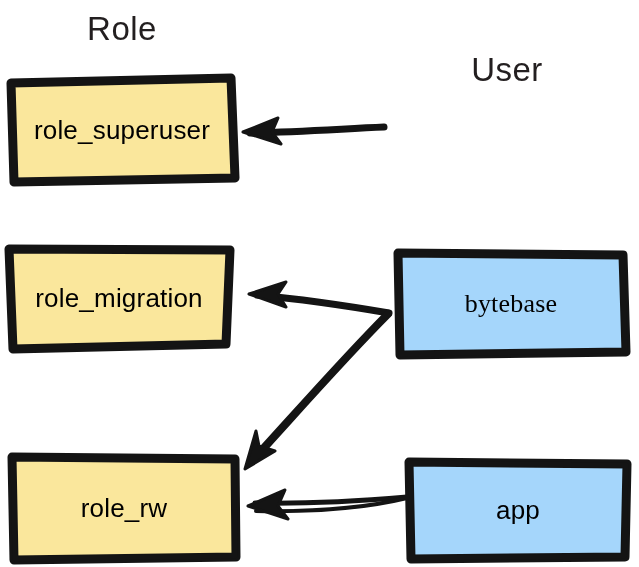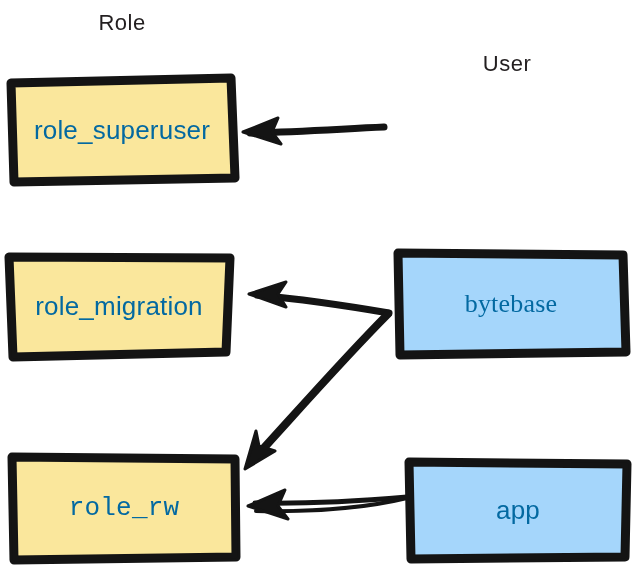--- a/index.html
+++ b/index.html
@@ -10,56 +10,56 @@
   #canvas {
     position: relative;
     width: 639px;
     height: 567px;
     background: #ffffff;
     overflow: hidden;
     font-family: "Liberation Sans", sans-serif;
   }
   .col-header {
     position: absolute;
-    font-size: 22px;
+    font-size: 33px;
     color: #231f20;
     text-align: center;
     white-space: nowrap;
     letter-spacing: 0.5px;
   }
   #header-role  { left: 42px;  top: 10px; width: 160px; }
   #header-user  { left: 427px; top: 10px; width: 160px; margin-top: 41px; }
 
   .node {
     position: absolute;
     display: flex;
     align-items: center;
     justify-content: center;
   }
   .node-label {
     position: relative;
     z-index: 3;
     font-size: 26px;
-    color: #0369a1;
+    color: #000000;
     white-space: nowrap;
     letter-spacing: 0.2px;
   }
   .node svg {
     position: absolute;
     left: 0;
     top: 0;
     overflow: visible;
   }
 
   
   #node-role-superuser { left: 5px;   top: 74px;  width: 234px; height: 112px; }
   #node-dba            { left: 386px; top: 71px;  width: 242px; height: 114px; }
-  #node-role-migration { left: 2px;   top: 250px; width: 234px; height: 112px; }
+  #node-role-migration { left: 2px;   top: 242px; width: 234px; height: 112px; }
   #node-bytebase       { left: 392px; top: 248px; width: 238px; height: 112px; font-family: Liberation Serif, serif; }
-  #node-role-rw        { left: 6px;   top: 451px; width: 236px; height: 114px; font-family: Liberation Mono, monospace; }
+  #node-role-rw        { left: 6px;   top: 451px; width: 236px; height: 114px; }
   #node-app            { left: 403px; top: 456px; width: 230px; height: 108px; }
 
   #edges {
     position: absolute;
     left: 0; top: 0;
     width: 639px;
     height: 567px;
     pointer-events: none;
     z-index: 2;
   }

